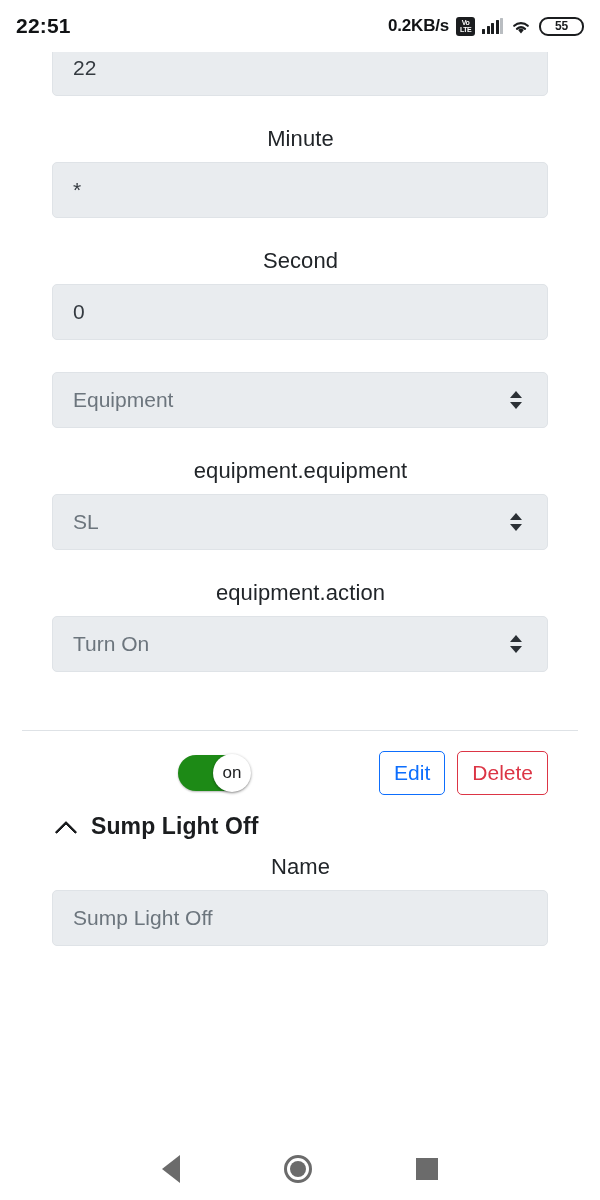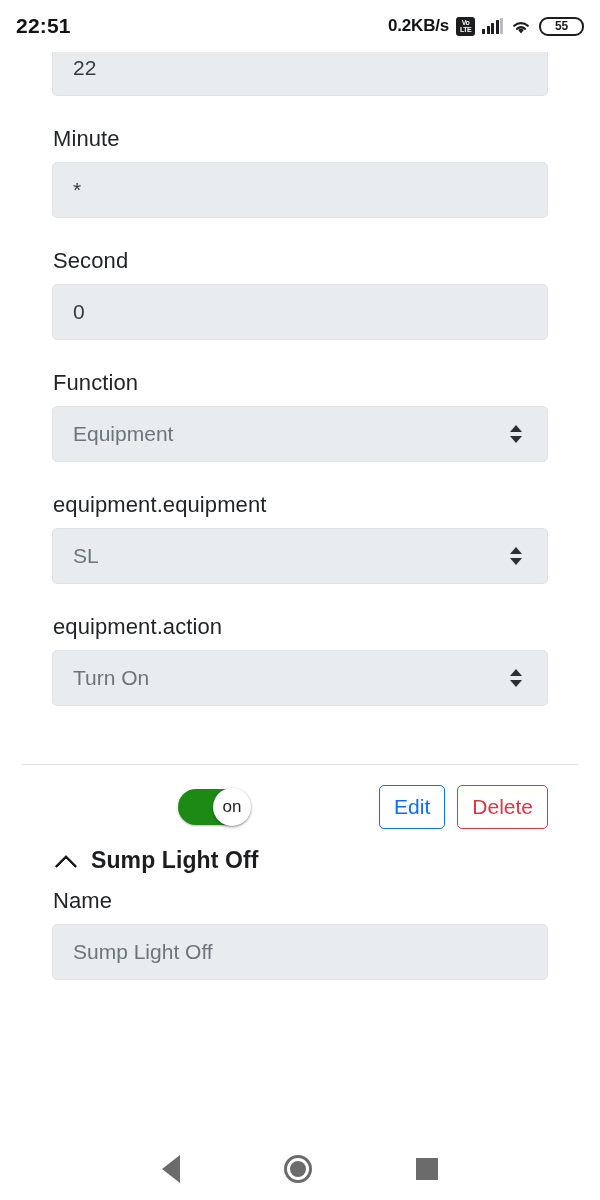--- a/index.html
+++ b/index.html
@@ -38,21 +38,21 @@
   .wifi { width:22px; height:17px; position:relative; }
   .battery {
     min-width:35px; height:19px; border:2px solid #1b1d1f; border-radius:9px;
     display:flex; align-items:center; justify-content:center; padding:0 14px;
   }
   .battery span { font-size:12px; font-weight:700; color:#1b1d1f; letter-spacing:-.2px; }
 
   
   .content {
     position:absolute; top:40px; left:0; width:600px; height:1097px;
-    overflow:hidden; background:#fff;
+    overflow:hidden; background:#fff;text-align:center;
   }
   .form { padding:0 52px 0 52px; }
 
   .field { margin-bottom:0; }
   .label {
     font-size:22px; color:#212529; line-height:1;
     padding:0 0 12px 1px; letter-spacing:.1px;
   }
   .control {
     height:56px; width:496px;
@@ -187,21 +187,20 @@
       <div class="gap-md"></div>
 
       <div class="field">
         <div class="label">Second</div>
         <div class="control input-val">0</div>
       </div>
 
       <div class="gap-md"></div>
 
       <div class="field">
-        <div class="label">Function</div>
         <div class="control select-val">
           <span>Equipment</span>
           <span class="sel-caret"></span>
         </div>
       </div>
 
       <div class="gap-md"></div>
 
       <div class="field">
         <div class="label">equipment.equipment</div>

